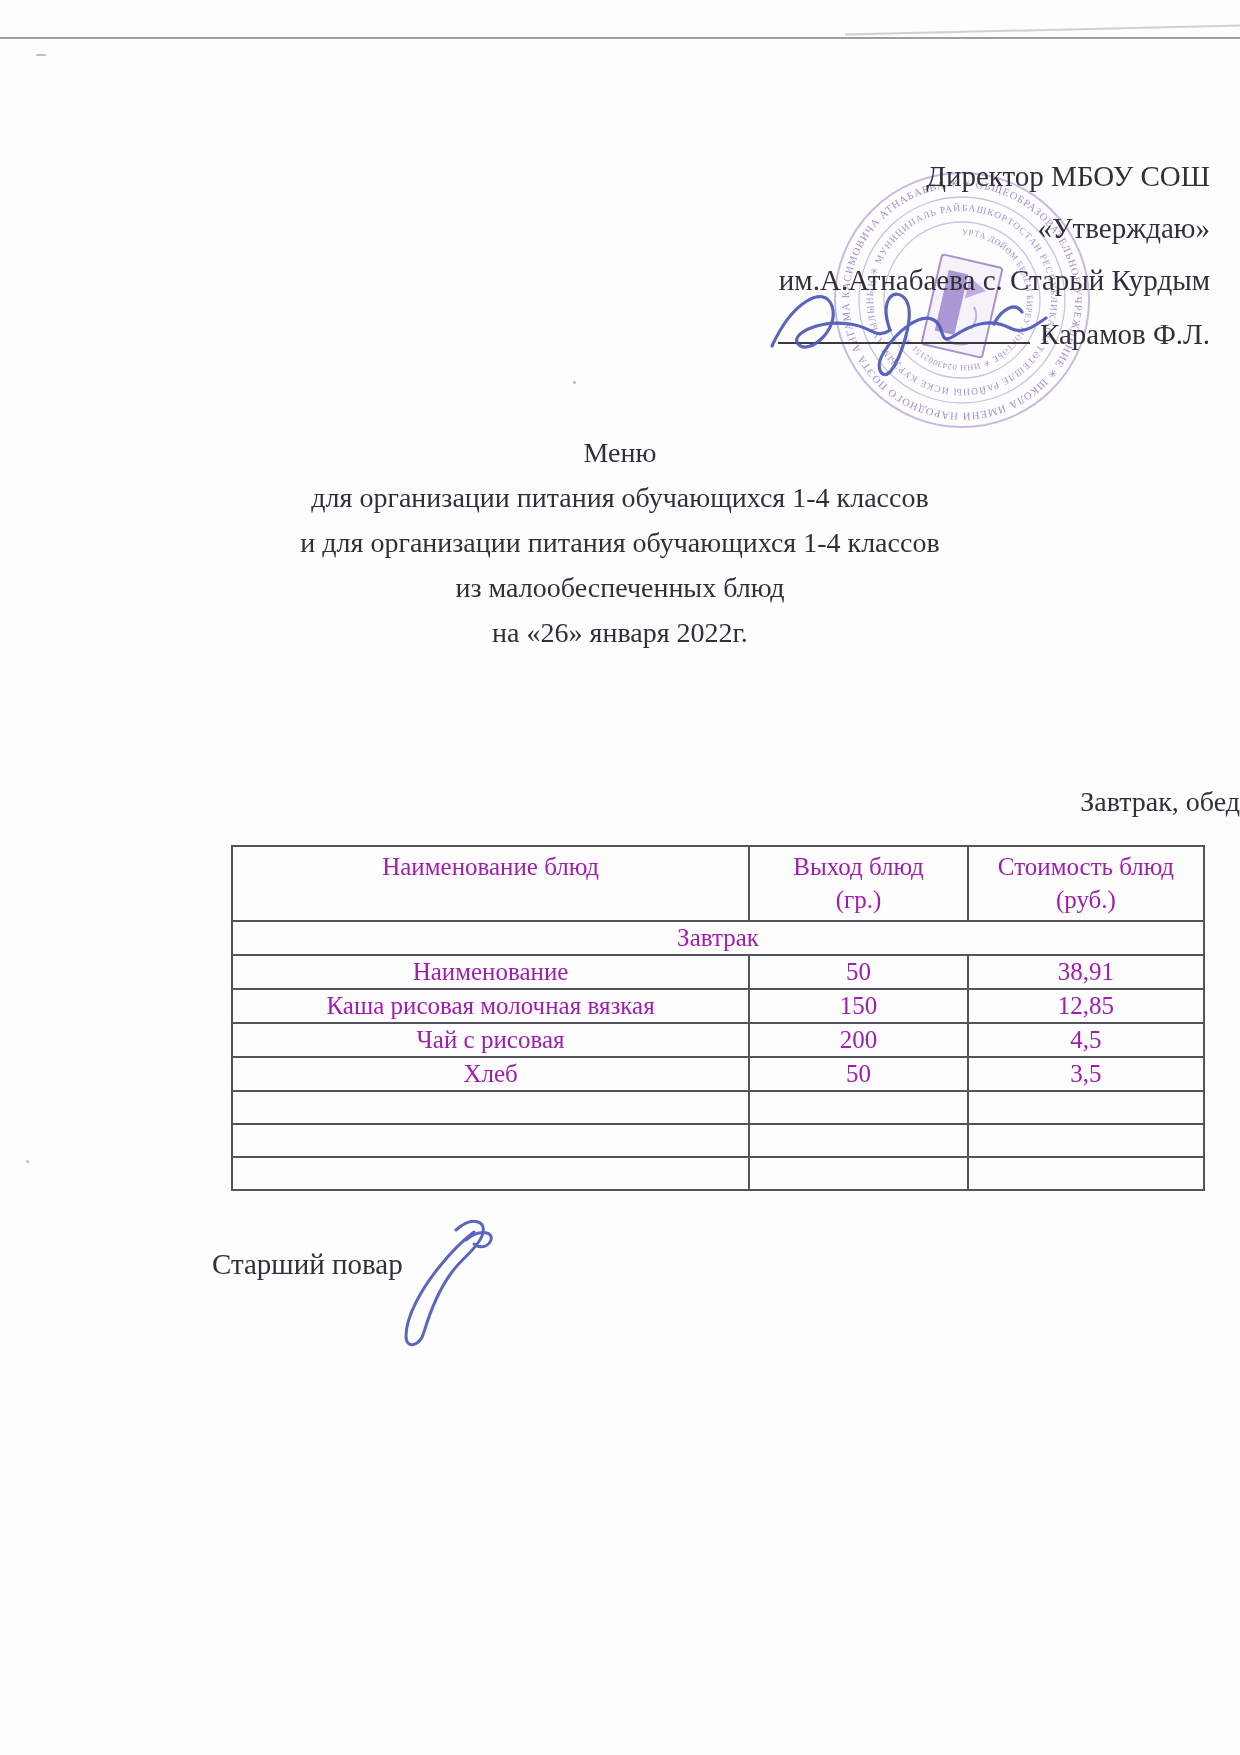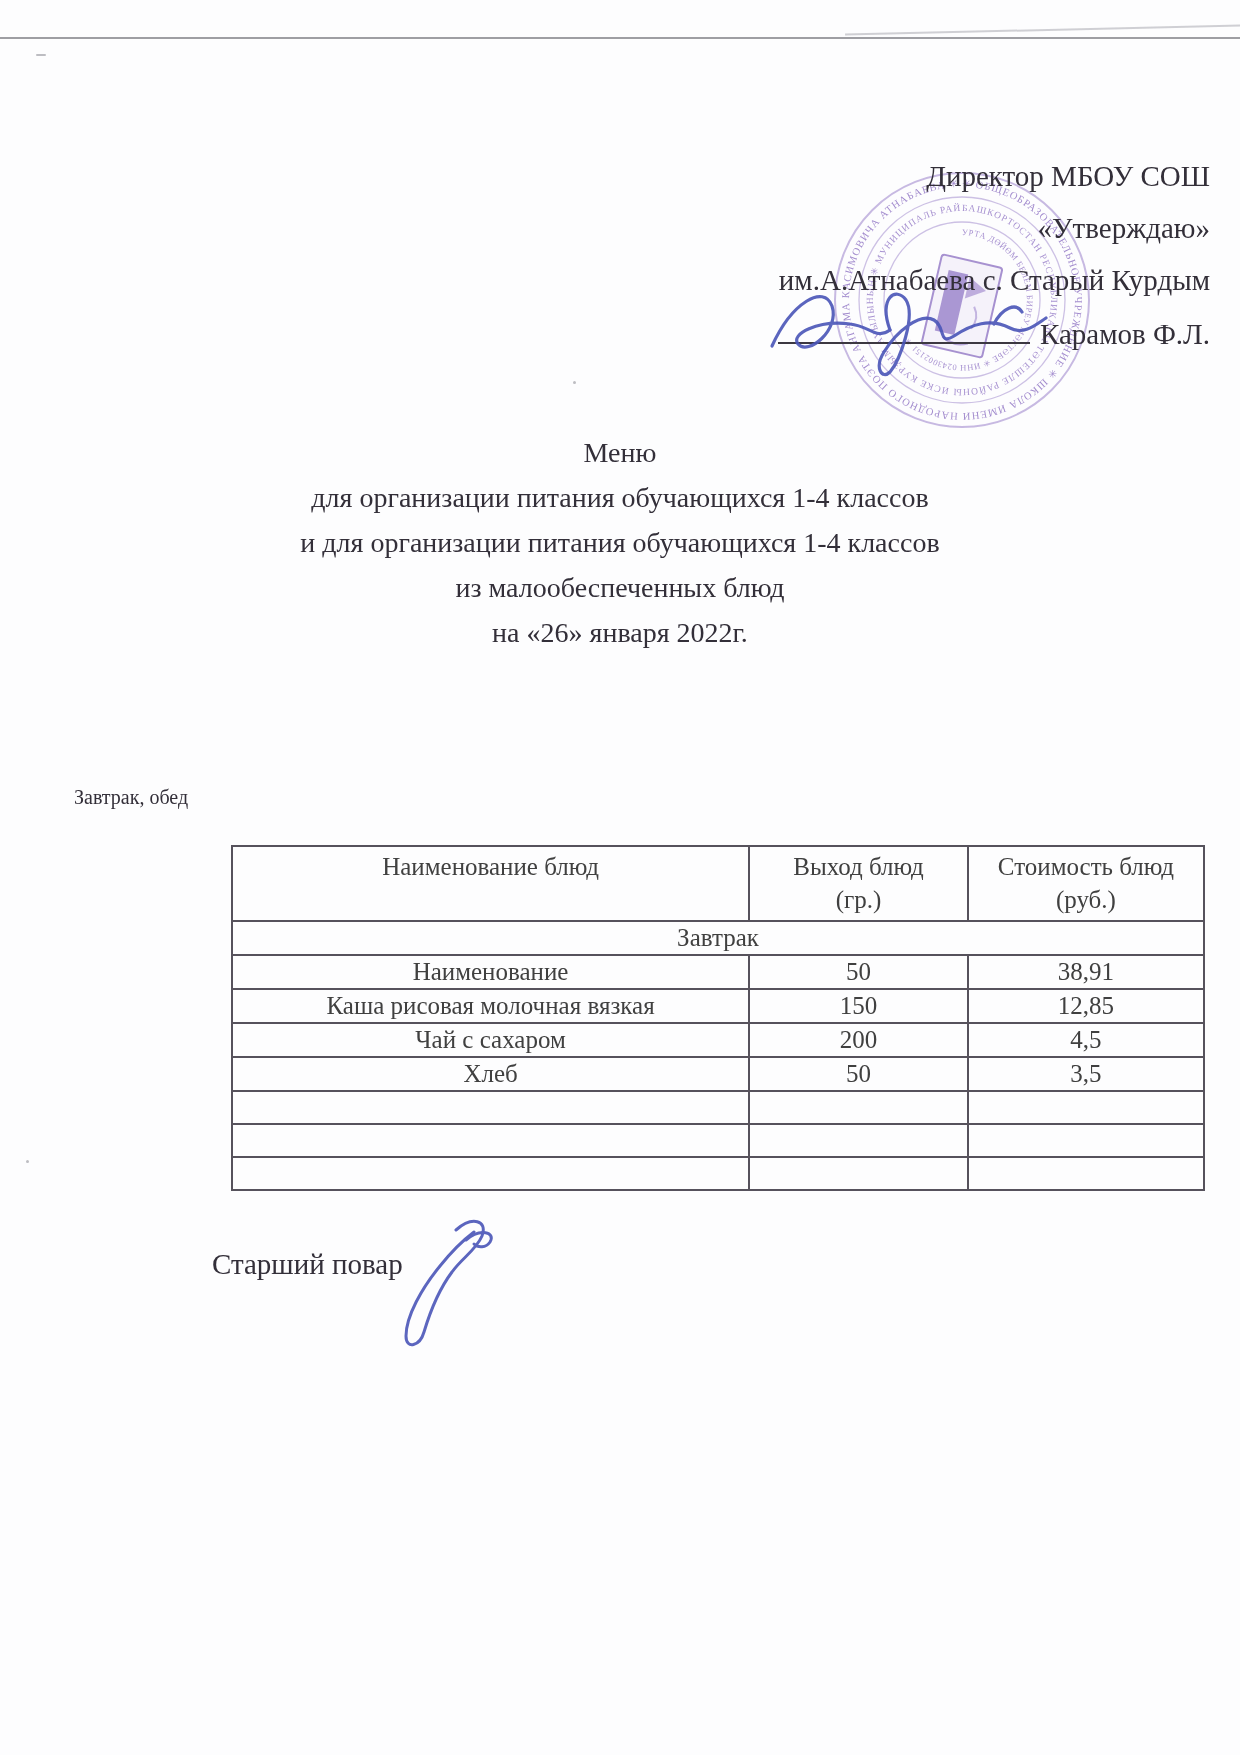--- a/index.html
+++ b/index.html
@@ -22,26 +22,26 @@
   .sig-underline{
     display:inline-block;width:252px;border-bottom:2px solid #3c3841;
     margin-right:10px;vertical-align:baseline;height:36px;
   }
   
   .stamp{top:166px;left:828px;width:268px;height:268px;mix-blend-mode:multiply;opacity:.92;}
   
   .title-block{top:430px;left:0;width:1240px;text-align:center;font-size:28px;}
   .title-block p{margin:0;line-height:45px;}
   
-  .meal-heading{top:786px;left:74px;width:1166px;text-align:left;font-size:20px;}
+  .meal-heading{top:786px;left:74px;width:1166px;text-align:right;font-size:28px;}
   
   table.menu{
     top:845px;left:231px;width:974px;position:absolute;
     border-collapse:collapse;table-layout:fixed;
-    font-size:25px;color:#404040;
+    font-size:25px;color:#a21caf;
   }
   table.menu td,table.menu th{
     border:2px solid #56525c;text-align:center;padding:0 6px;
     font-weight:normal;overflow:hidden;
   }
   table.menu .h-row th{height:70px;vertical-align:top;padding-top:3px;line-height:33px;}
   table.menu .section-row td{height:32px;}
   table.menu .data-row td{height:32px;}
   table.menu .empty-row td{height:31px;}
   
@@ -141,21 +141,21 @@
     <td>Наименование</td>
     <td>50</td>
     <td>38,91</td>
   </tr>
   <tr class="data-row">
     <td>Каша рисовая молочная вязкая</td>
     <td>150</td>
     <td>12,85</td>
   </tr>
   <tr class="data-row">
-    <td>Чай с сахаром</td>
+    <td>Чай с рисовая</td>
     <td>200</td>
     <td>4,5</td>
   </tr>
   <tr class="data-row">
     <td>Хлеб</td>
     <td>50</td>
     <td>3,5</td>
   </tr>
   <tr class="empty-row">
     <td></td>

